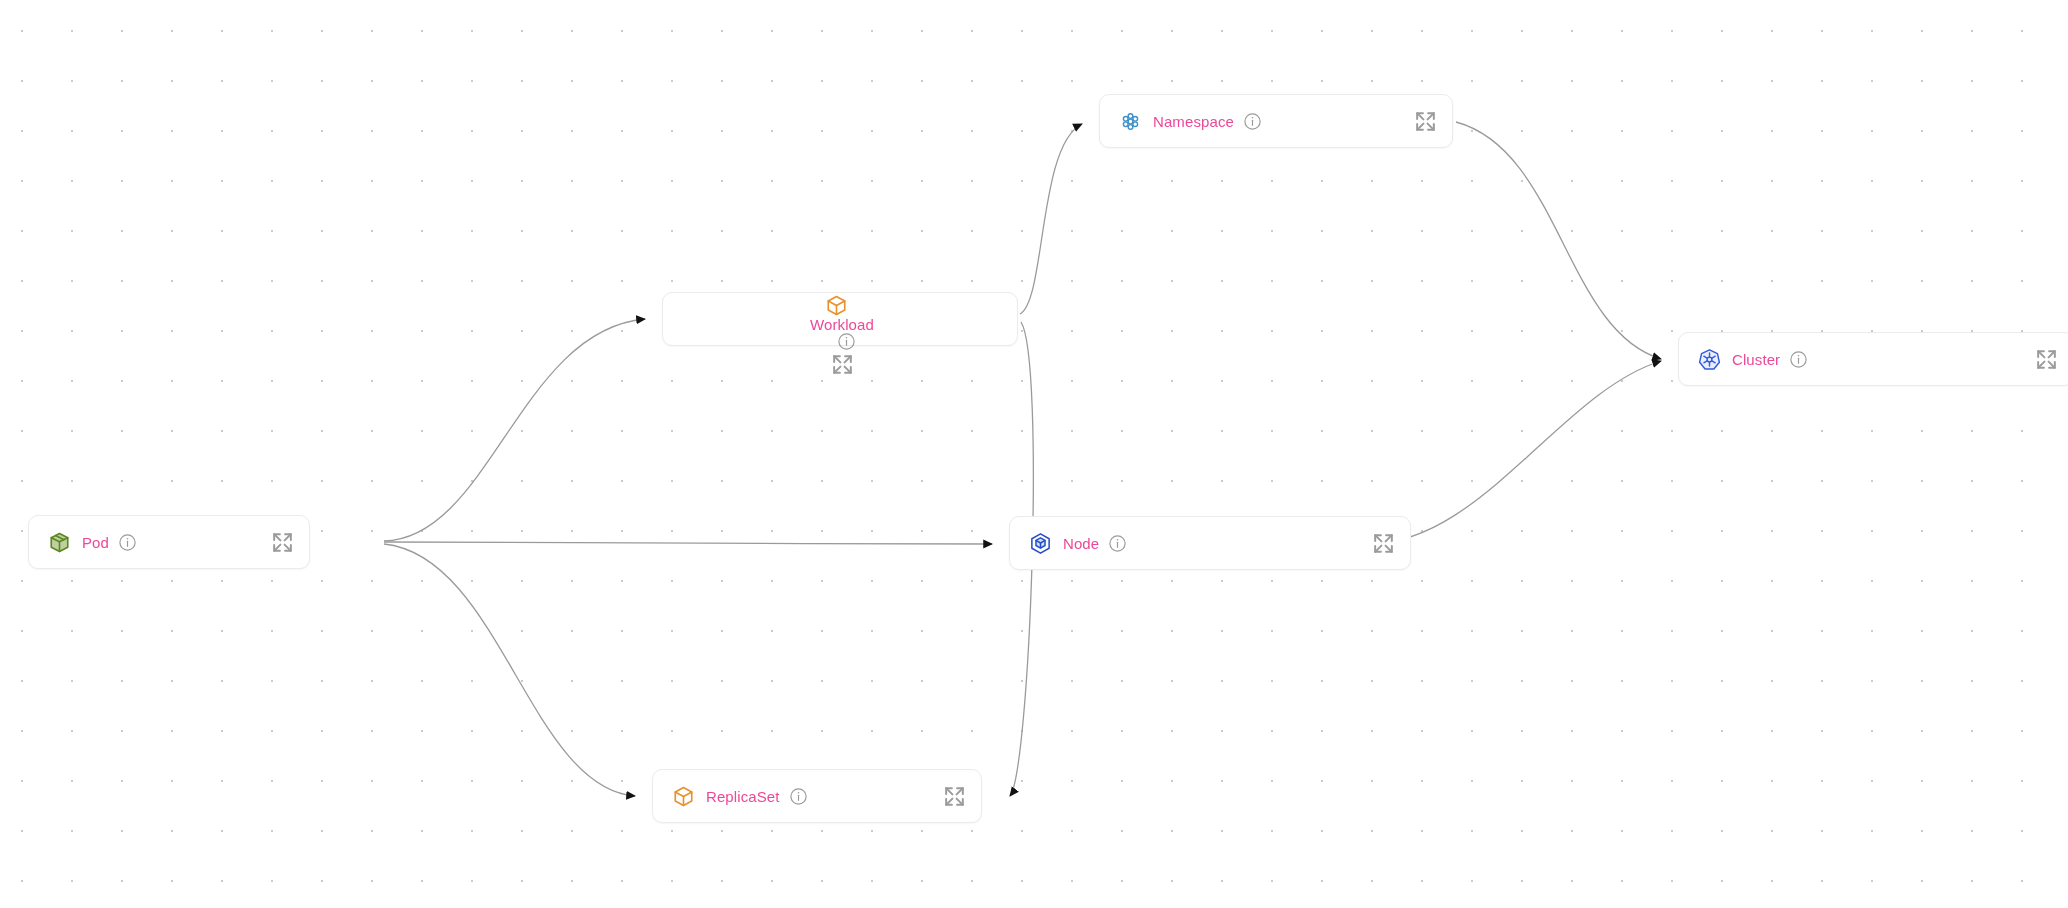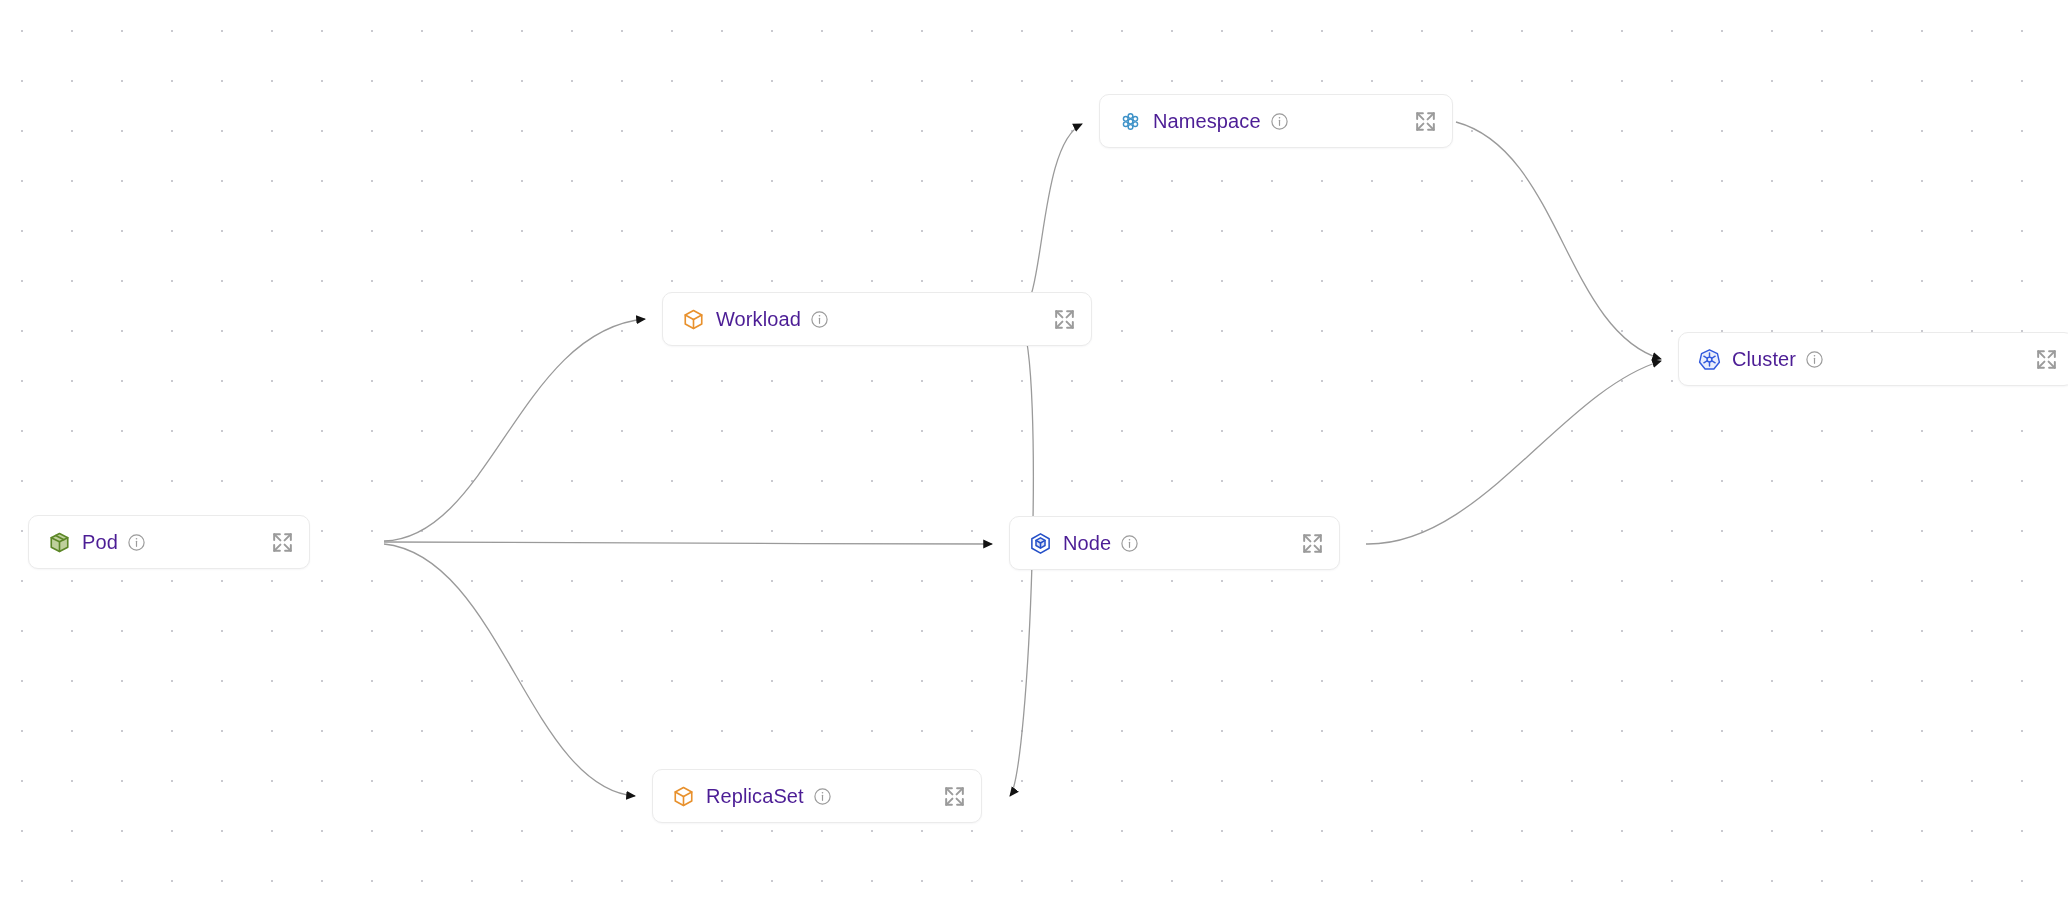--- a/index.html
+++ b/index.html
@@ -51,22 +51,22 @@
     width: 24px;
     height: 24px;
     display: flex;
     align-items: center;
     justify-content: center;
     margin-right: 11px;
   }
   .node-icon svg { display: block; }
 
   .node-label {
-    font-size: 20px;
-    color: #4c1d95;
+    font-size: 15px;
+    color: #ec4899;
     letter-spacing: 0.1px;
     white-space: nowrap;
     line-height: 1;
   }
 
   .info-icon {
     flex: 0 0 auto;
     width: 19px;
     height: 19px;
     margin-left: 9px;
@@ -143,21 +143,21 @@
         <path d="M14.5 4 H20 V9.5"></path>
           <path d="M20 4 L14 10"></path>
         <path d="M9.5 20 H4 V14.5"></path>
           <path d="M4 20 L10 14"></path>
         <path d="M14.5 20 H20 V14.5"></path>
           <path d="M20 20 L14 14"></path>
       </svg>
     </span>
   </div>
 
-  <div class="node" style="left:662px; top:292px; width:430px;">
+  <div class="node" style="left:662px; top:292px; width:356px;flex-direction:column;">
     <span class="node-icon">
       <svg width="23" height="23" viewBox="0 0 24 24" fill="none" stroke="#e8912d" stroke-width="1.7" stroke-linejoin="round" stroke-linecap="round">
         <path d="M12 2.6 L20.6 7.3 V16.7 L12 21.4 L3.4 16.7 V7.3 Z"></path>
         <path d="M3.4 7.3 L12 12 L20.6 7.3"></path>
         <path d="M12 12 V21.4"></path>
       </svg>
     </span>
     <span class="node-label">Workload</span>
     <span class="info-icon">
       <svg width="19" height="19" viewBox="0 0 20 20" fill="none" stroke="#9b9b9b" stroke-width="1.25">
@@ -240,21 +240,21 @@
         <path d="M14.5 4 H20 V9.5"></path>
           <path d="M20 4 L14 10"></path>
         <path d="M9.5 20 H4 V14.5"></path>
           <path d="M4 20 L10 14"></path>
         <path d="M14.5 20 H20 V14.5"></path>
           <path d="M20 20 L14 14"></path>
       </svg>
     </span>
   </div>
 
-  <div class="node" style="left:1009px; top:516px; width:331px;">
+  <div class="node" style="left:1009px; top:516px; width:402px;">
     <span class="node-icon">
       <svg width="23" height="23" viewBox="0 0 24 24" fill="none" stroke="#2550c8" stroke-width="1.6" stroke-linejoin="round" stroke-linecap="round">
         <path d="M12 1.9 L21 7 V17 L12 22.1 L3 17 V7 Z"></path>
         <path d="M12 6.1 L16.7 8.8 V14.1 L12 16.8 L7.3 14.1 V8.8 Z" fill="#2550c8" fill-opacity="0.18"></path>
         <path d="M7.3 8.8 L12 11.5 L16.7 8.8"></path>
         <path d="M12 11.5 V16.8"></path>
       </svg>
     </span>
     <span class="node-label">Node</span>
     <span class="info-icon">

